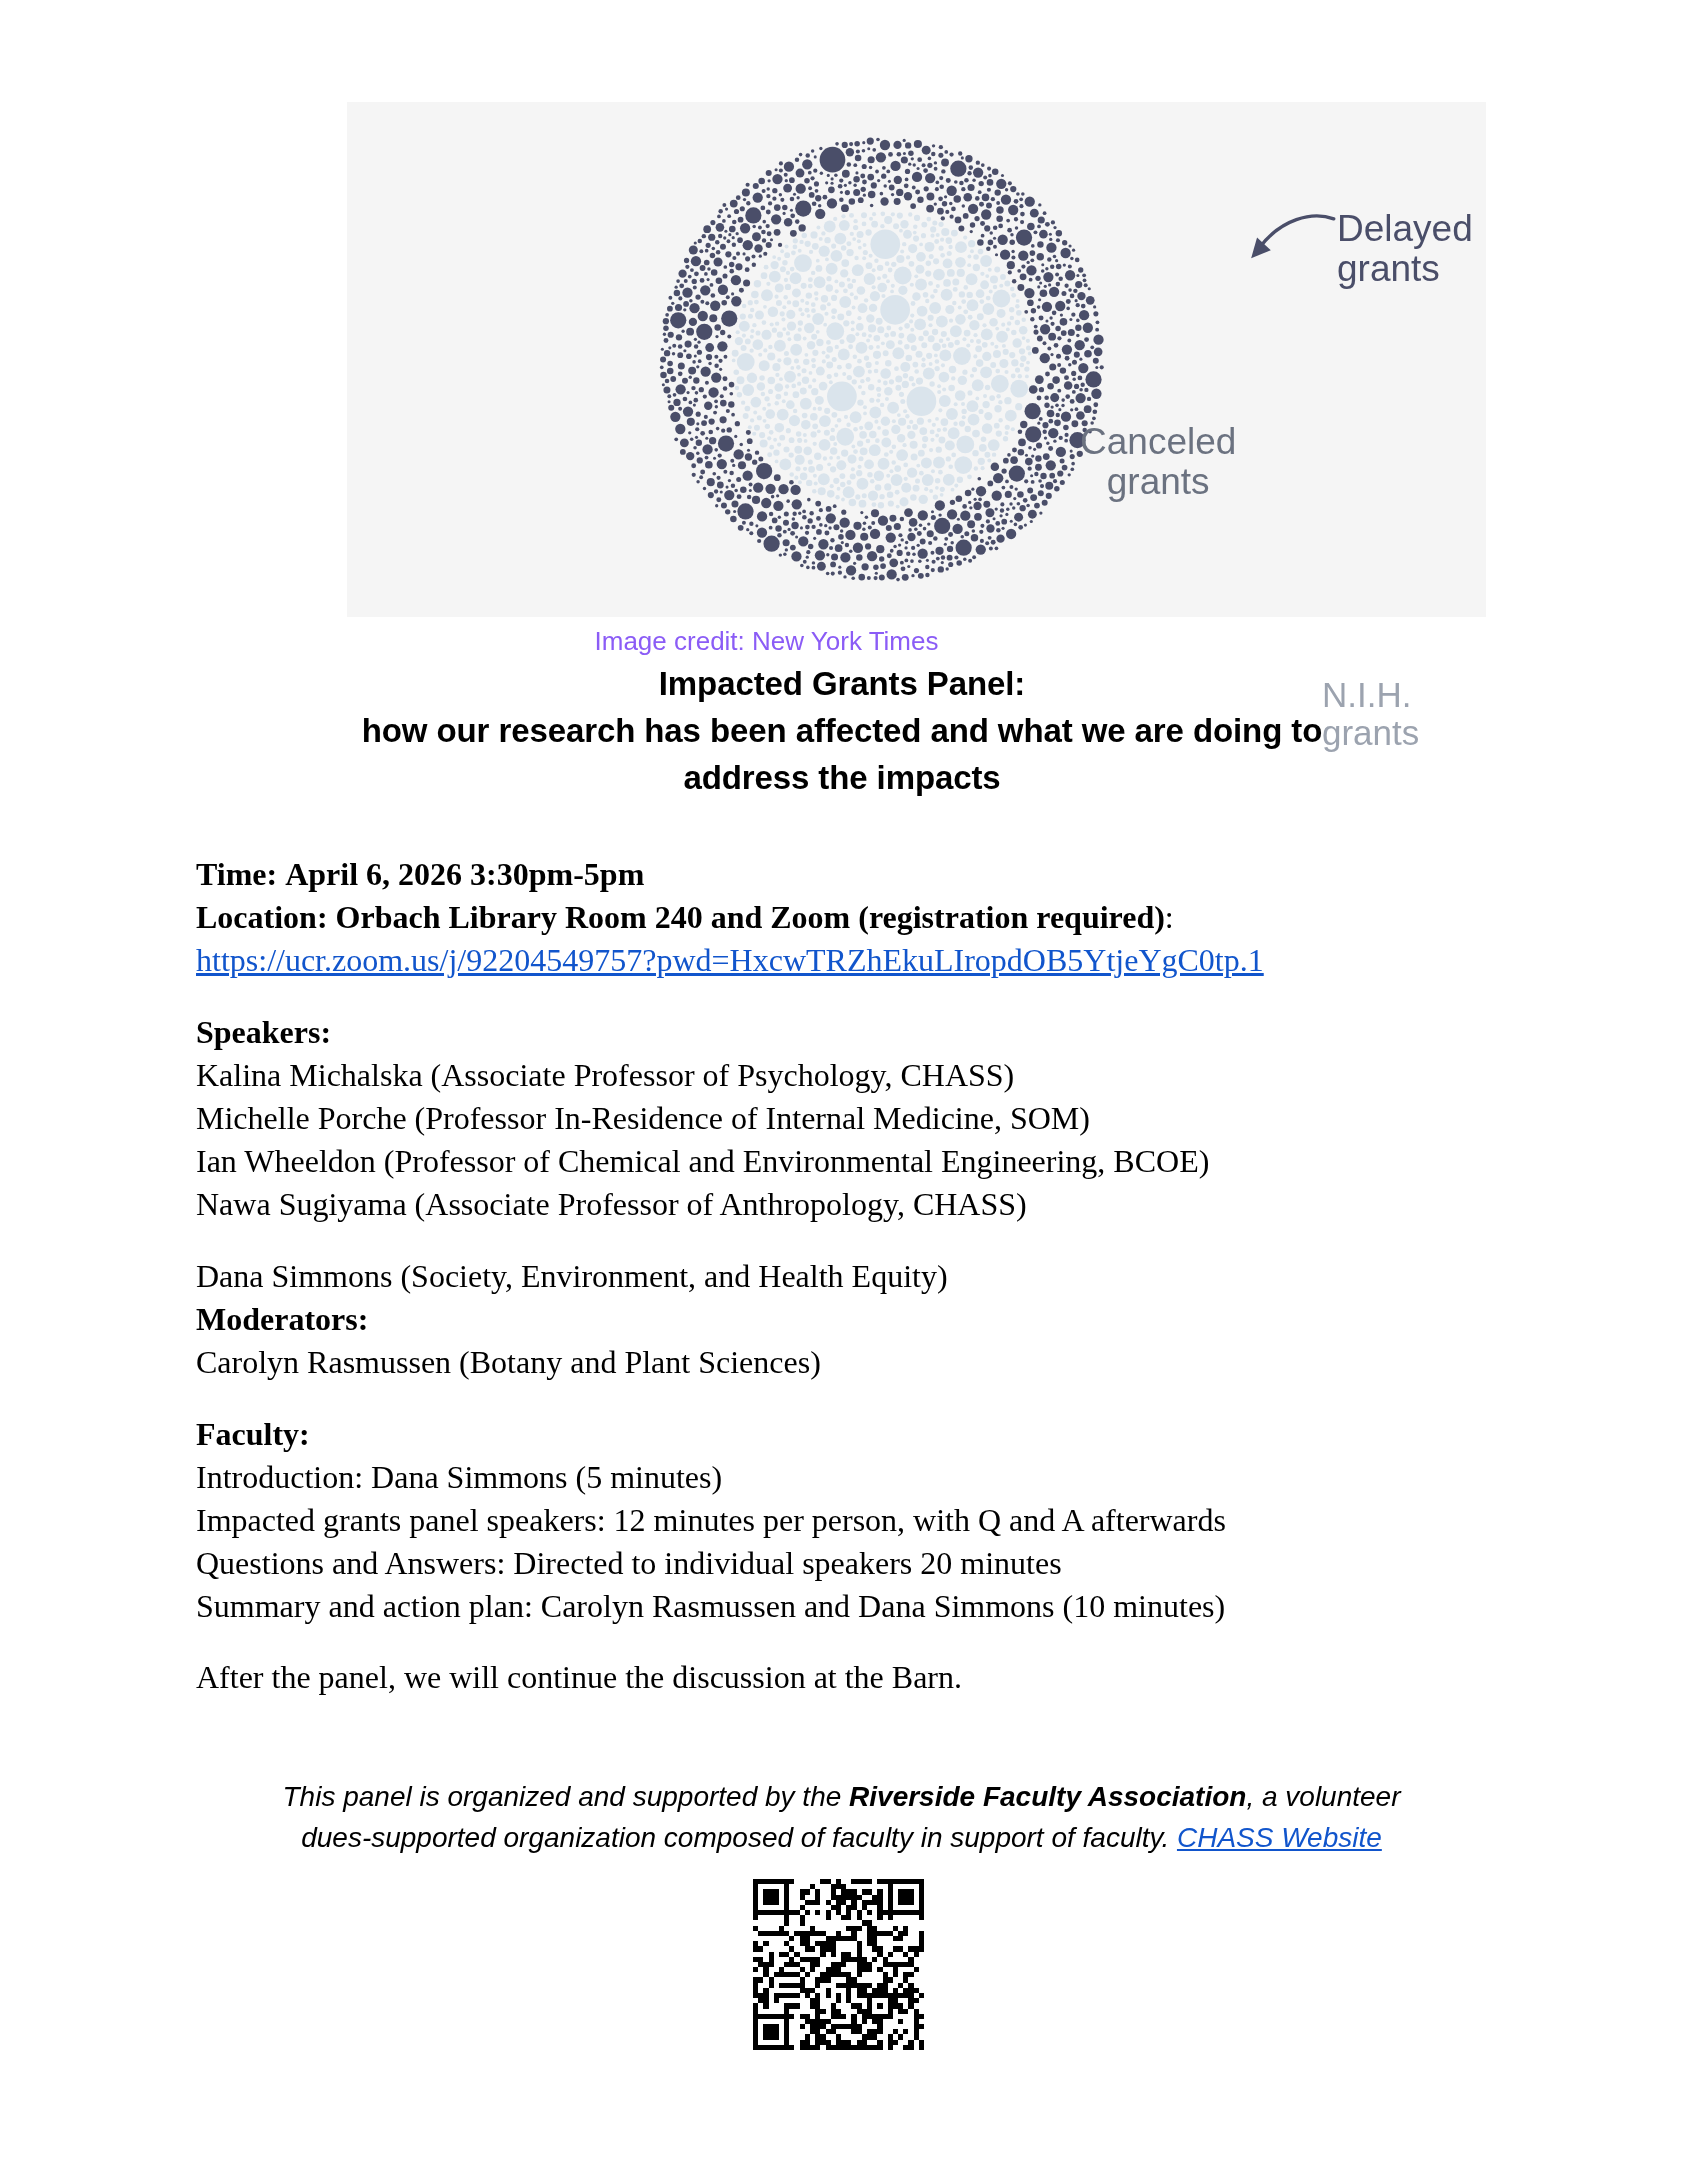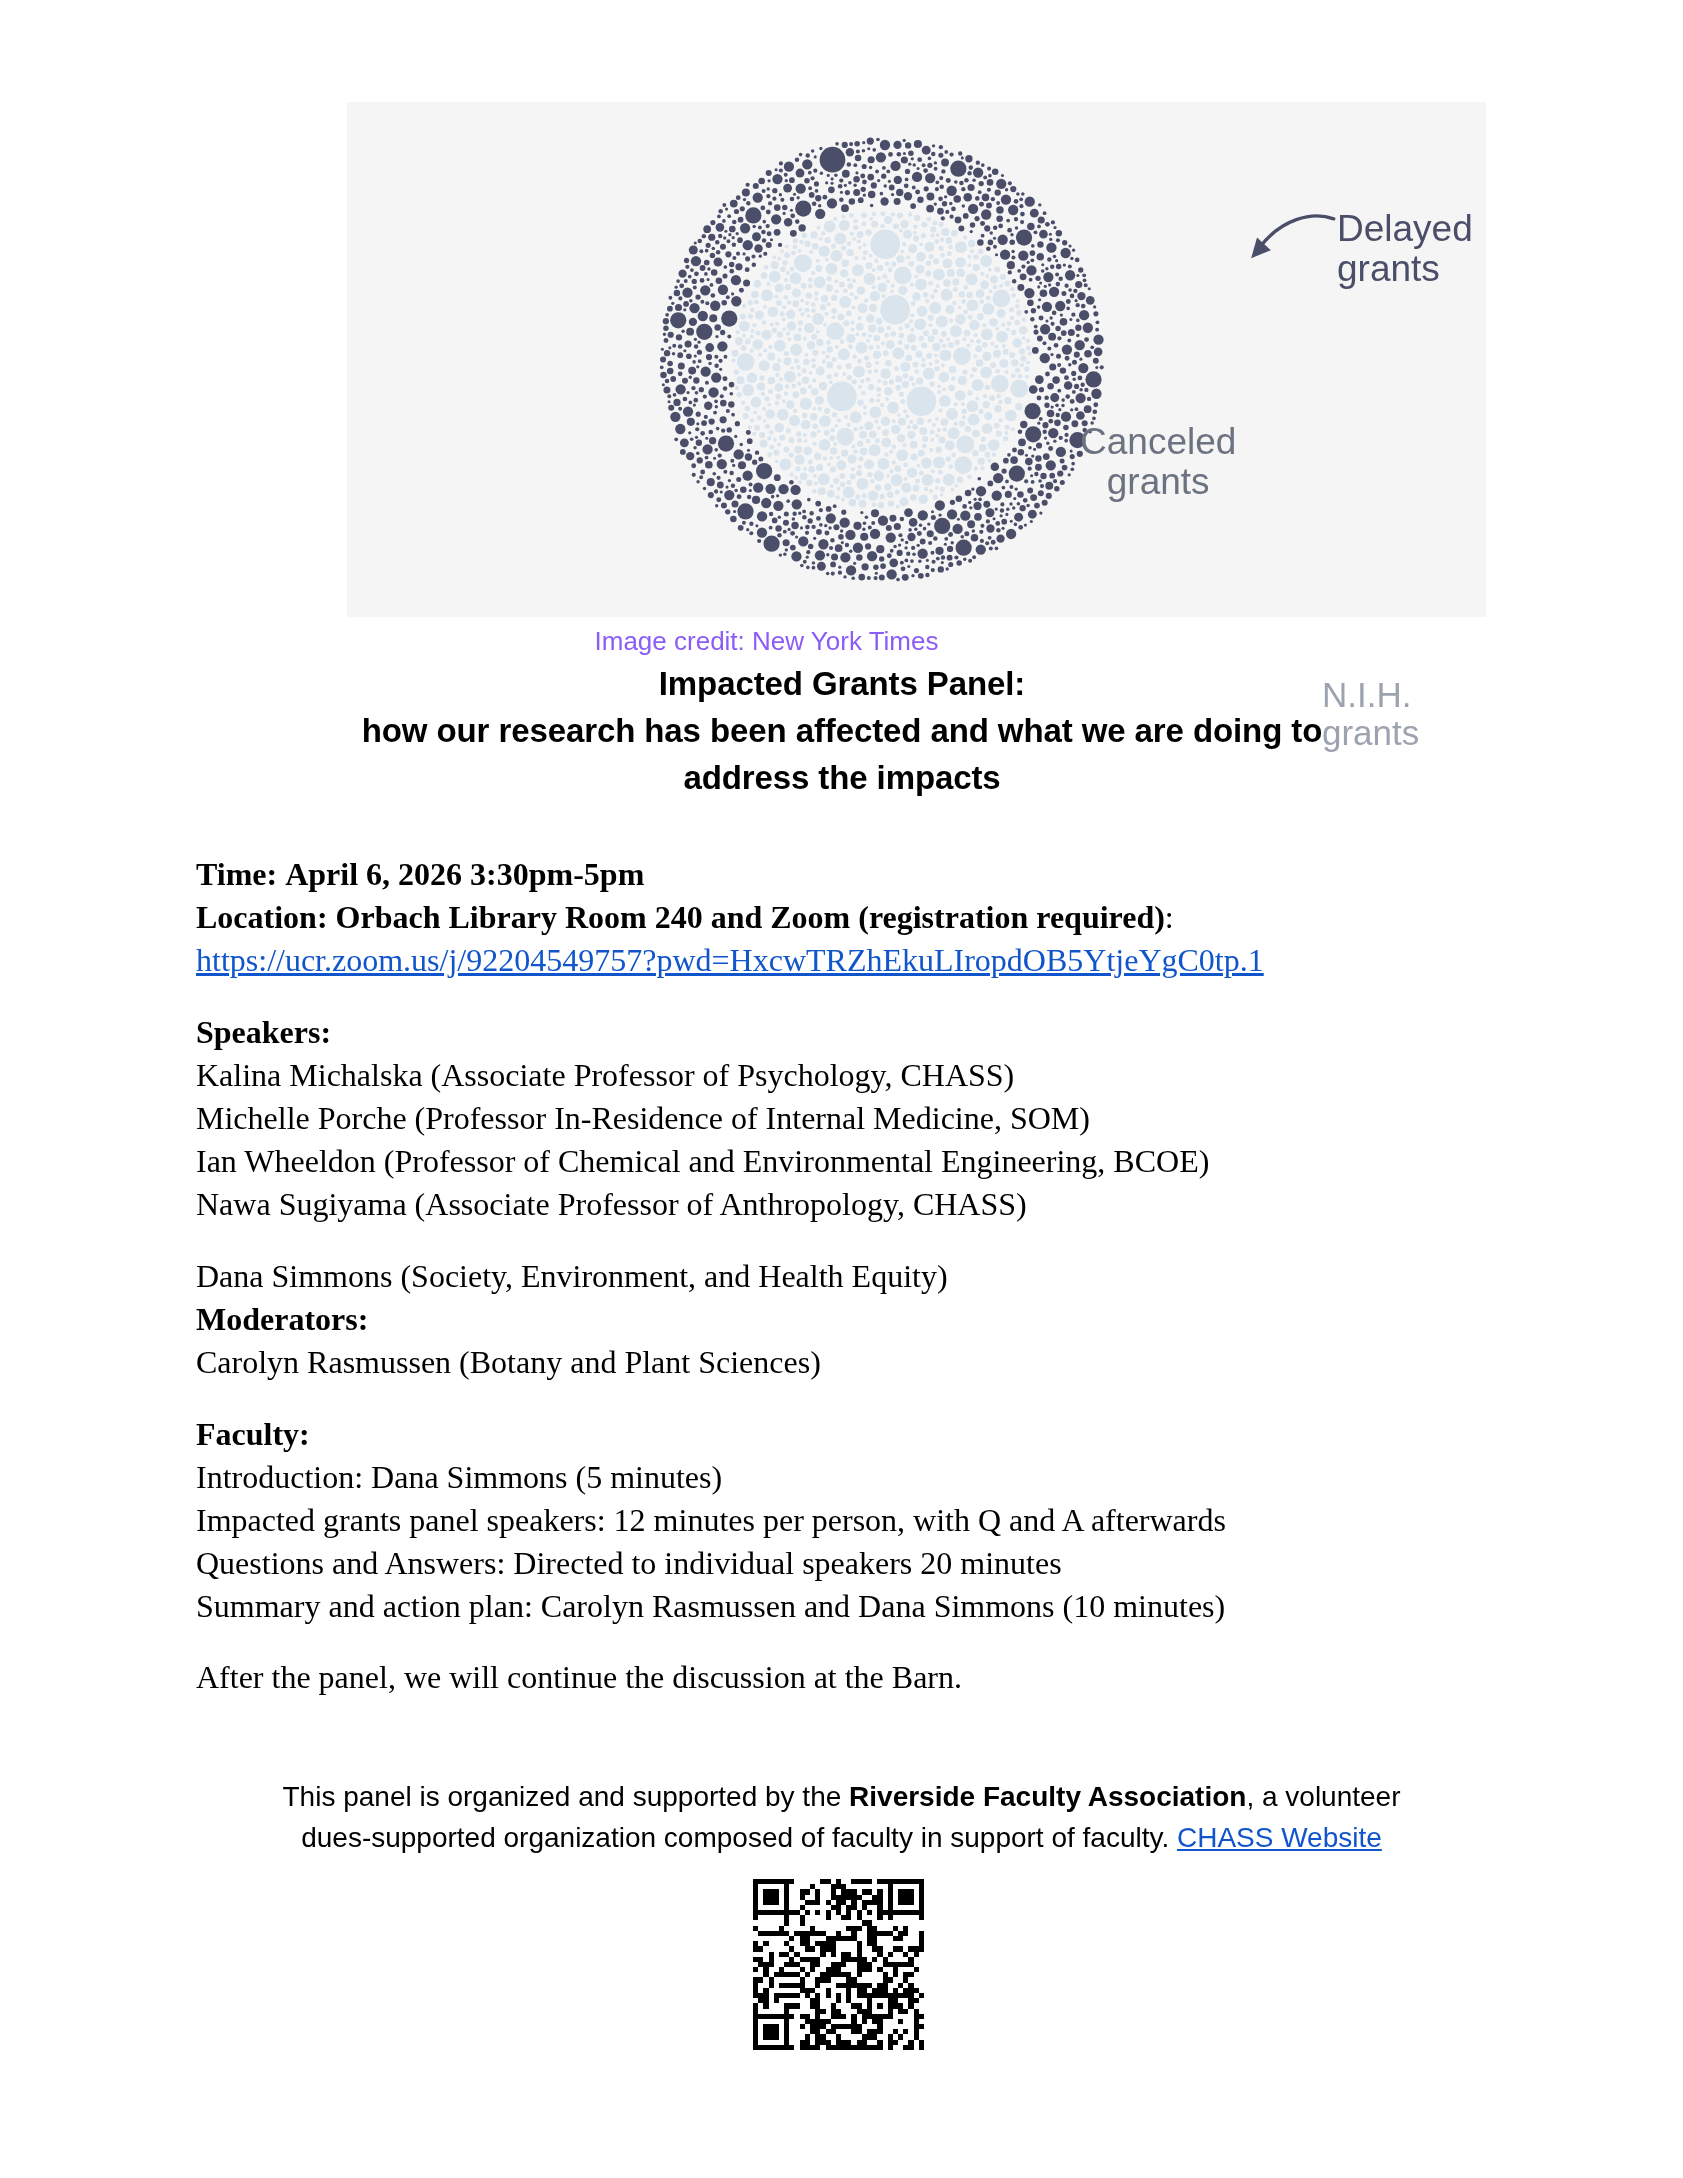--- a/index.html
+++ b/index.html
@@ -121,21 +121,21 @@
   
   .footer {
     position: absolute;
     left: 198px;
     top: 1777px;
     width: 1287px;
     text-align: center;
     font-size: 28px;
     line-height: 1.45;
   }
-  .footer .fline { display: block; }
+  .footer .fline { display: block; font-style: italic; }
 
   .qr-wrap {
     position: absolute;
     left: 753px;
     top: 1879px;
     width: 171px;
     height: 171px;
   }
   .qr-wrap svg { display: block; width: 100%; height: 100%; }
 </style>

